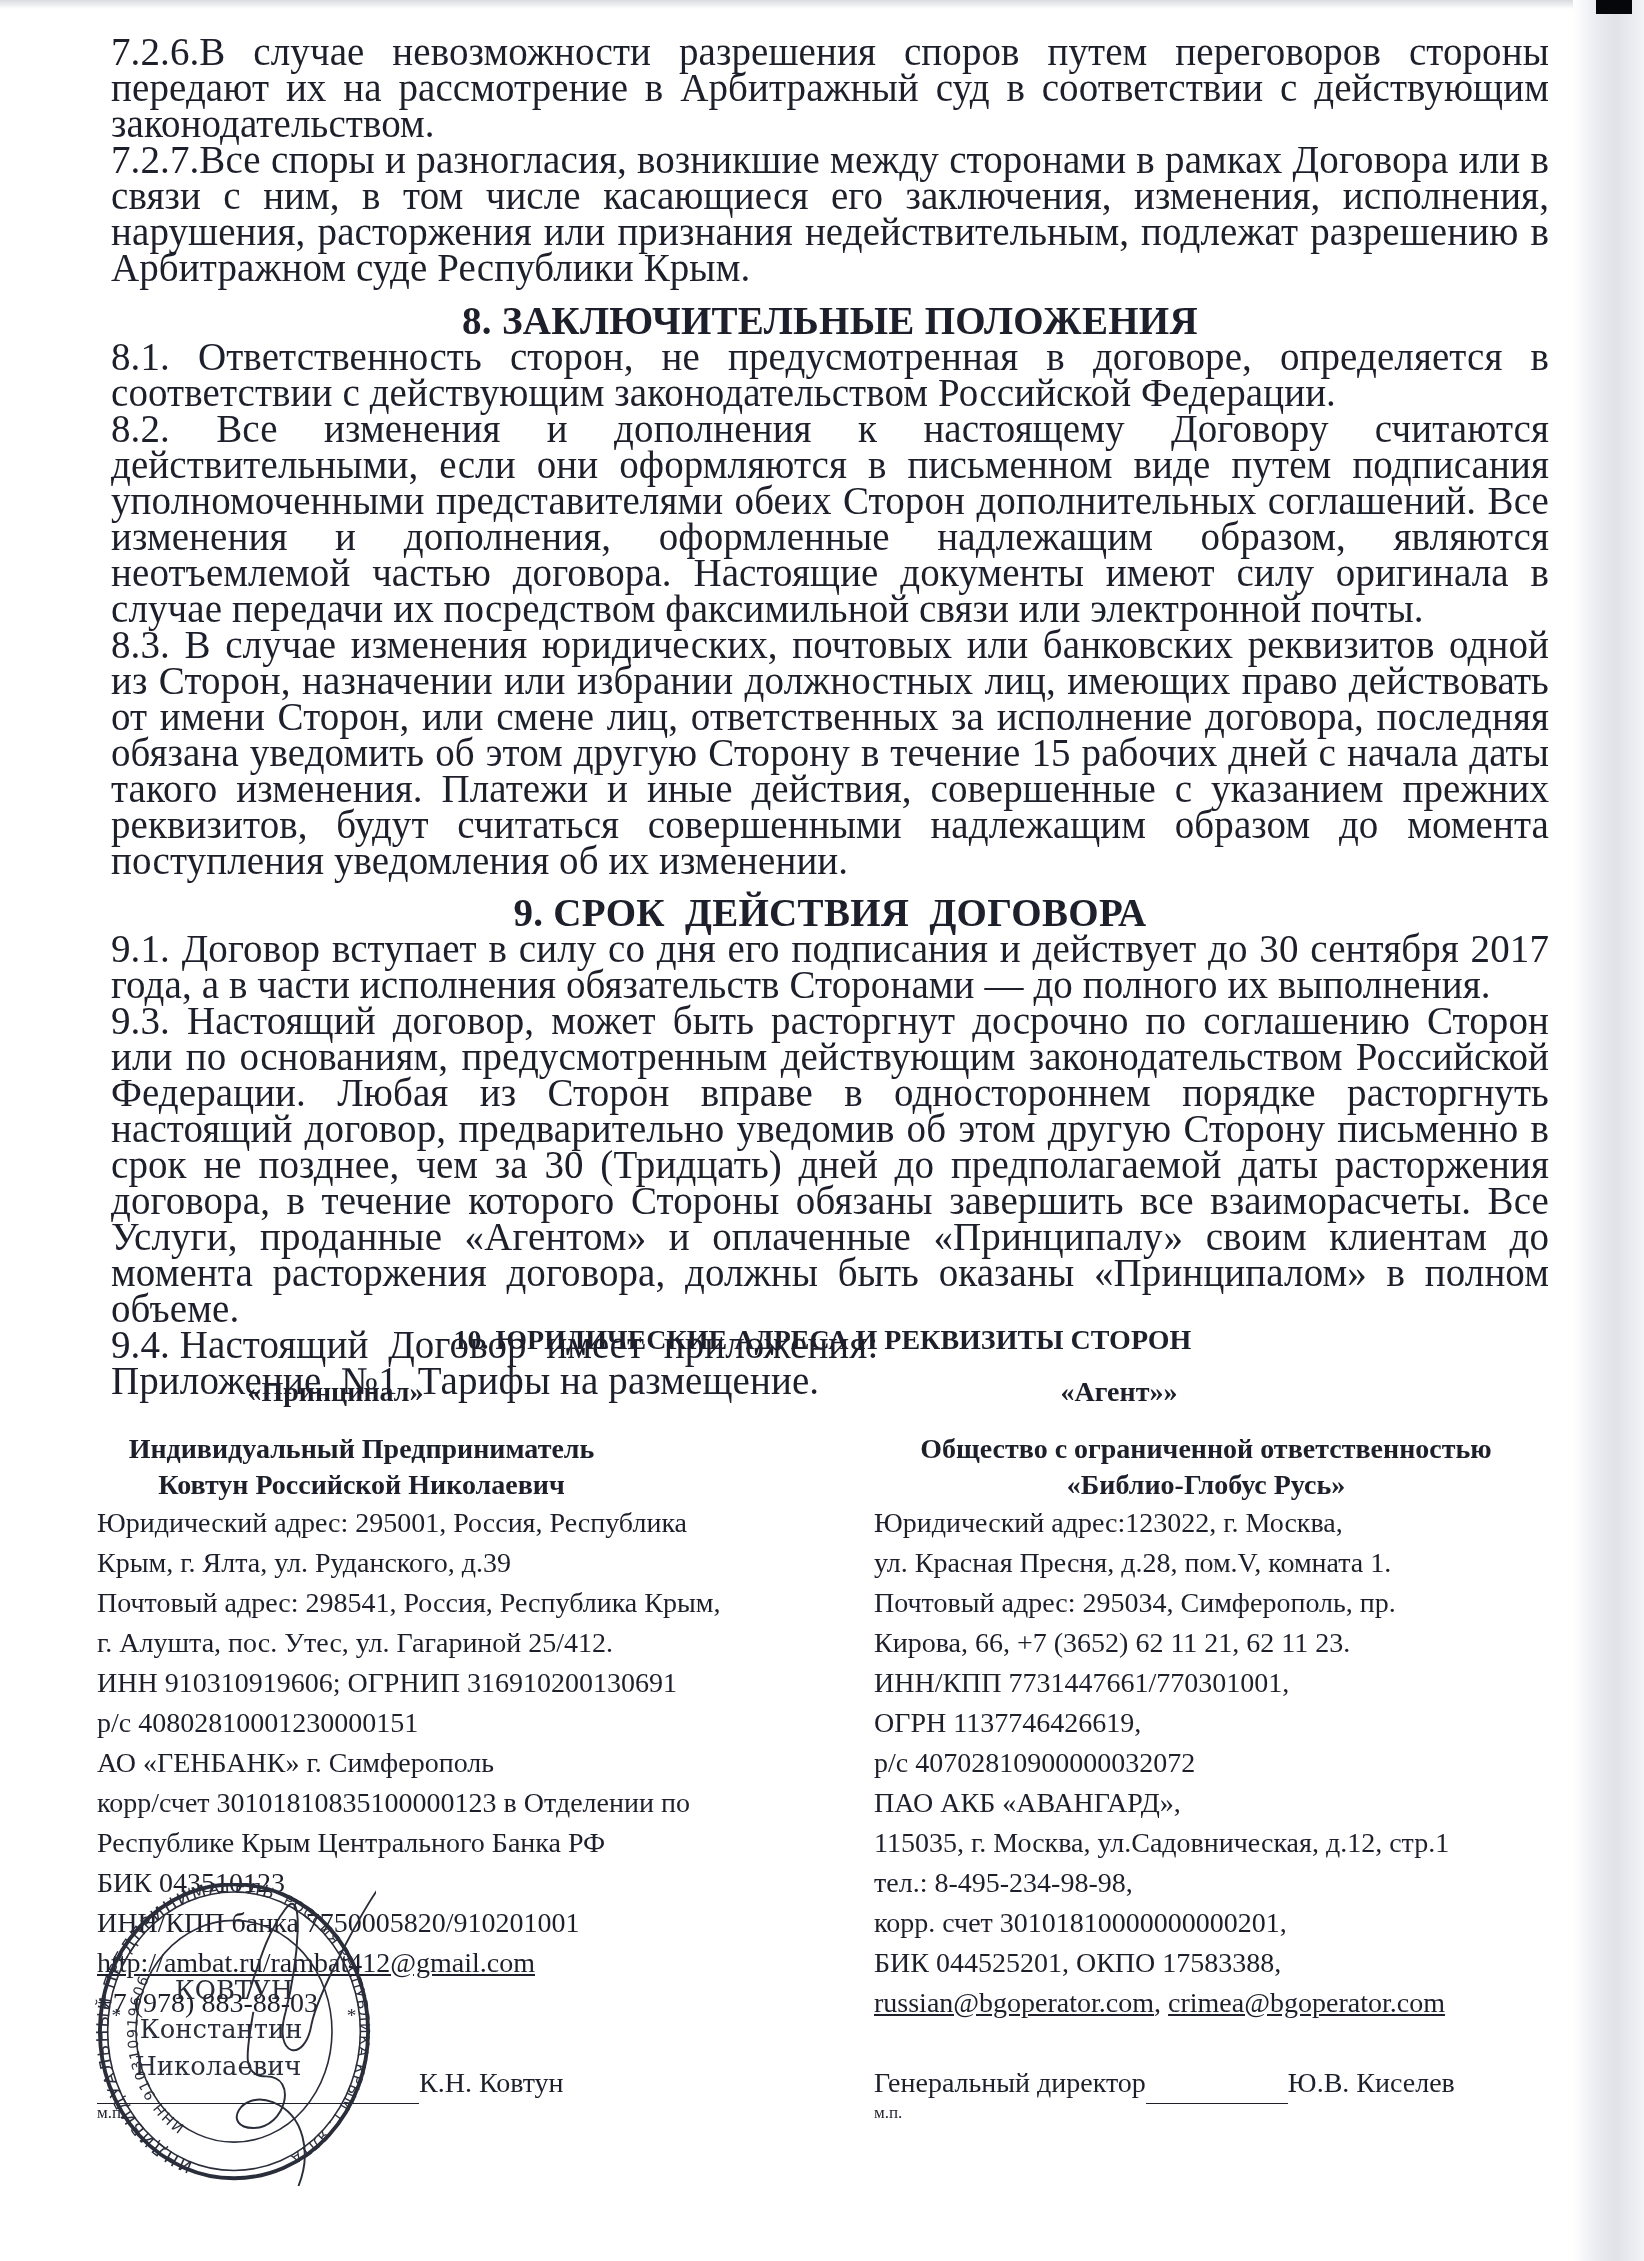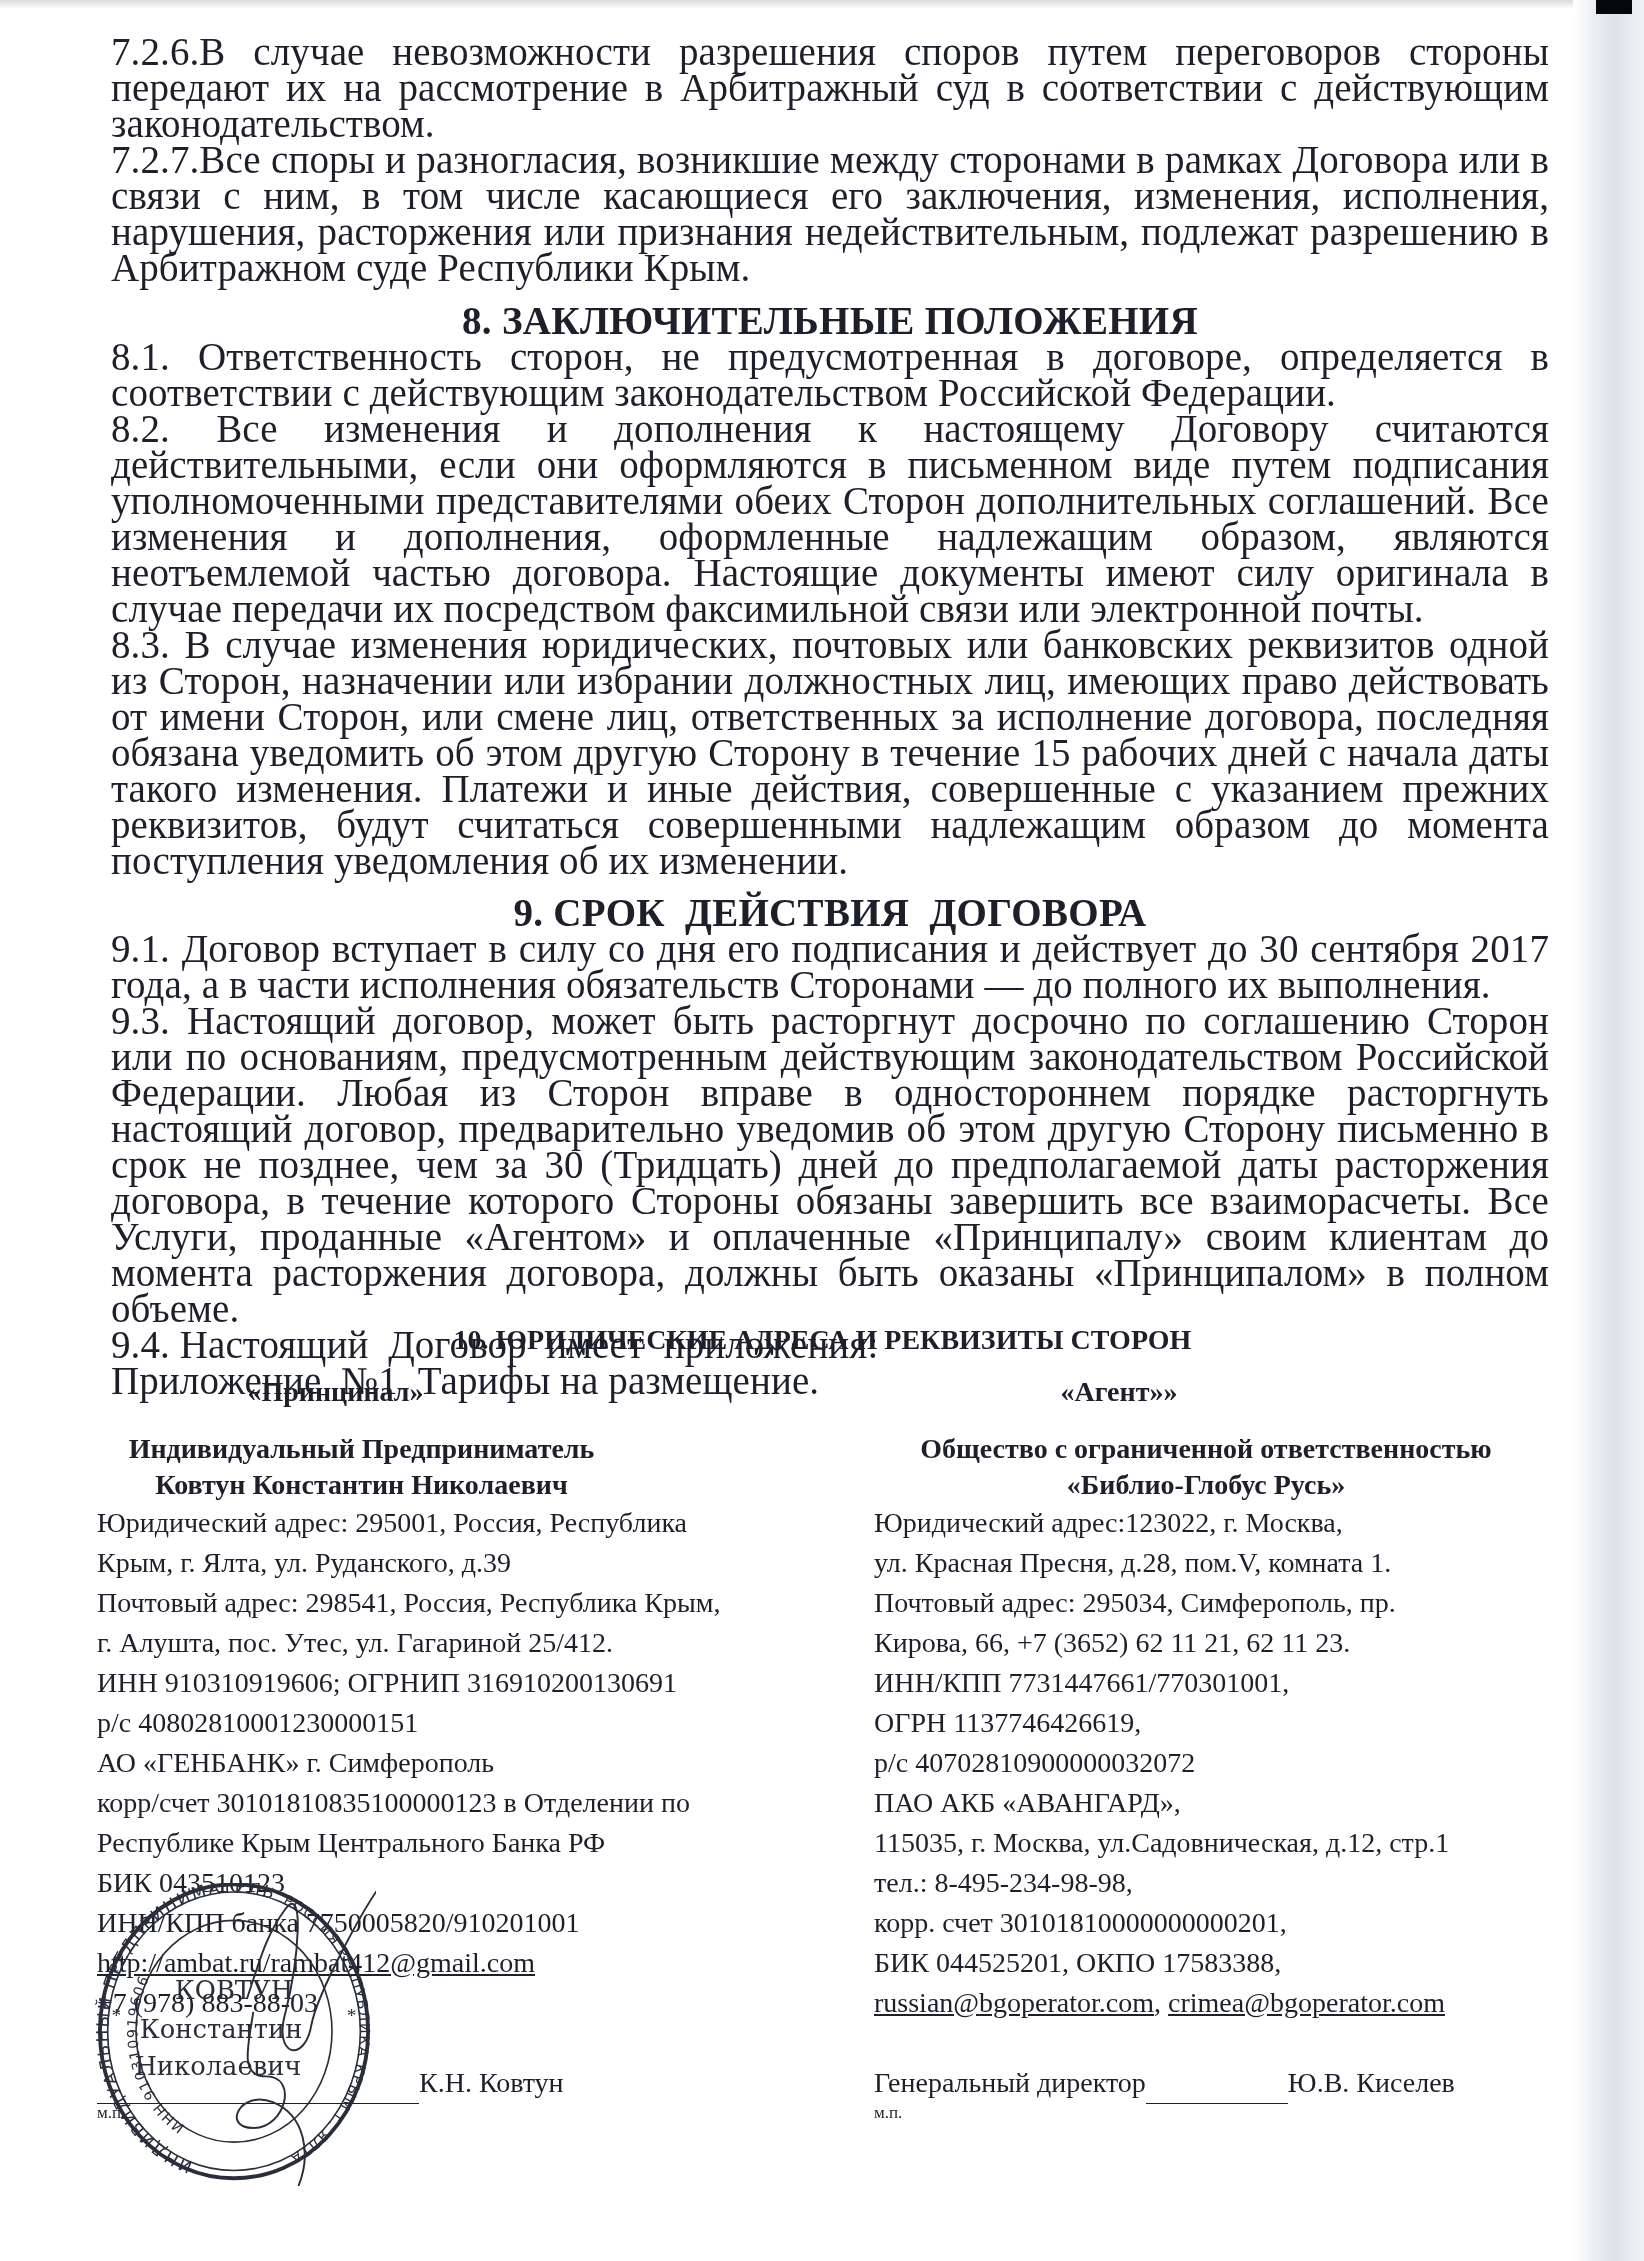--- a/index.html
+++ b/index.html
@@ -95,21 +95,21 @@
     <p class="para last-left" style="white-space:pre;">Приложение  №1  Тарифы на размещение.</p>
   </section>
 </div>
 
 <div class="req">
   <div class="req-title">10. ЮРИДИЧЕСКИЕ АДРЕСА И РЕКВИЗИТЫ СТОРОН</div>
 
   <div class="col left">
     <div class="role">«Принципал»</div>
     <div class="org">Индивидуальный Предприниматель</div>
-    <div class="org">Ковтун Константин Николаевич</div>
+    <div class="org">Ковтун Российской Николаевич</div>
     <div class="line">Юридический адрес: 295001, Россия, Республика</div>
     <div class="line">Крым, г. Ялта, ул. Руданского, д.39</div>
     <div class="line">Почтовый адрес: 298541, Россия, Республика Крым,</div>
     <div class="line">г. Алушта, пос. Утес, ул. Гагариной 25/412.</div>
     <div class="line">ИНН 910310919606; ОГРНИП 316910200130691</div>
     <div class="line">р/с 40802810001230000151</div>
     <div class="line">АО «ГЕНБАНК» г. Симферополь</div>
     <div class="line">корр/счет 30101810835100000123 в Отделении по</div>
     <div class="line">Республике Крым Центрального Банка РФ</div>
     <div class="line">БИК 043510123</div>

